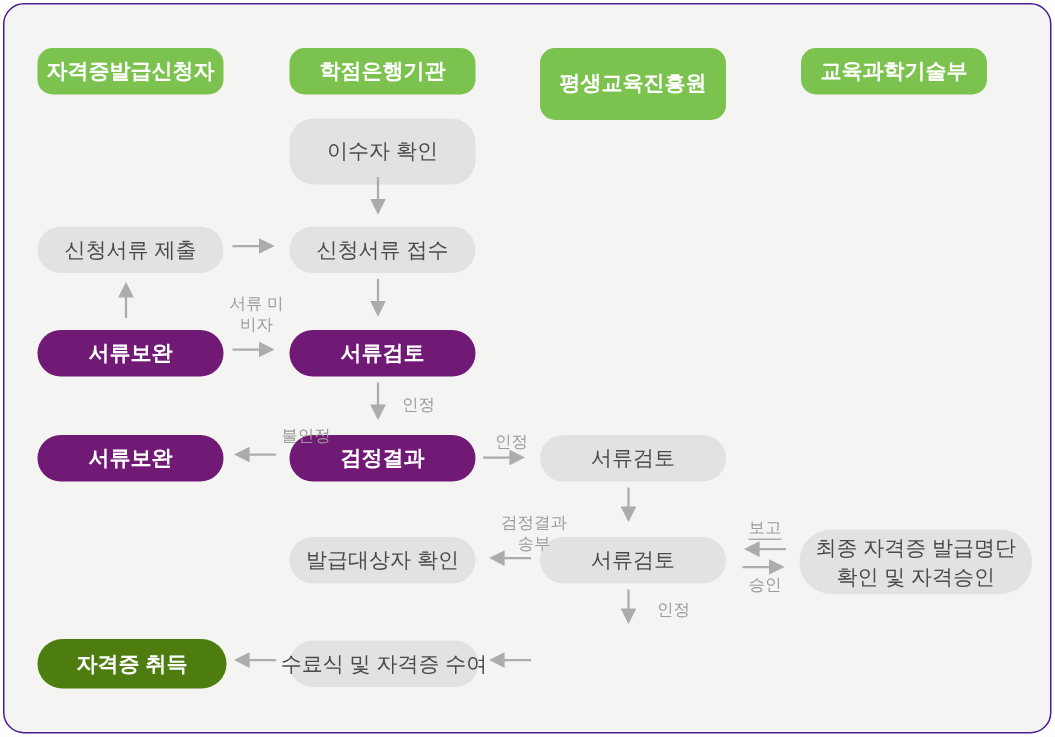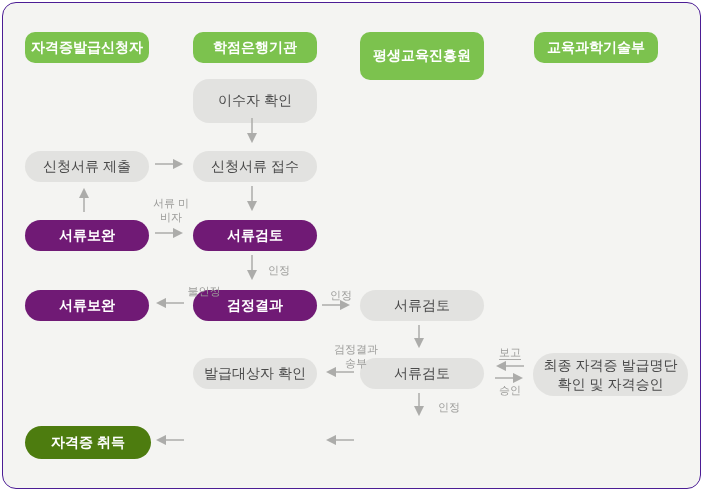--- a/index.html
+++ b/index.html
@@ -45,20 +45,21 @@
 
   <div class="node orange" style="left:22px;top:287px;width:124px;height:31px">서류보완</div>
   <div class="node orange" style="left:190px;top:287px;width:124px;height:31px">검정결과</div>
   <div class="node gray" style="left:357px;top:287px;width:124px;height:31px">서류검토</div>
 
   <div class="node gray" style="left:190px;top:355px;width:124px;height:31px">발급대상자 확인</div>
   <div class="node gray" style="left:357px;top:355px;width:124px;height:31px">서류검토</div>
   <div class="node gray big" style="left:530px;top:350px;width:155px;height:43px">최종 자격증 발급명단 확인 및 자격승인</div>
 
   <div class="node green" style="left:22px;top:423px;width:126px;height:33px">자격증 취득</div>
+  <div class="node gray" style="left:190px;top:424px;width:126px;height:31px">수료식 및 자격증 수여</div>
 
   <div class="lbl" style="left:146px;top:193px;width:44px;">서류 미비자</div>
   <div class="lbl" style="left:260px;top:260px;width:32px;">인정</div>
   <div class="lbl" style="left:144px;top:281px;width:46px;margin-left:34px;">불인정</div>
   <div class="lbl" style="left:322px;top:285px;width:32px;">인정</div>
   <div class="lbl" style="left:331px;top:339px;width:44px;">검정결과 송부</div>
   <div class="lbl u" style="left:492px;top:342px;width:30px;"><span>보고</span></div>
   <div class="lbl" style="left:492px;top:380px;width:30px;">승인</div>
   <div class="lbl" style="left:430px;top:397px;width:32px;">인정</div>
 

